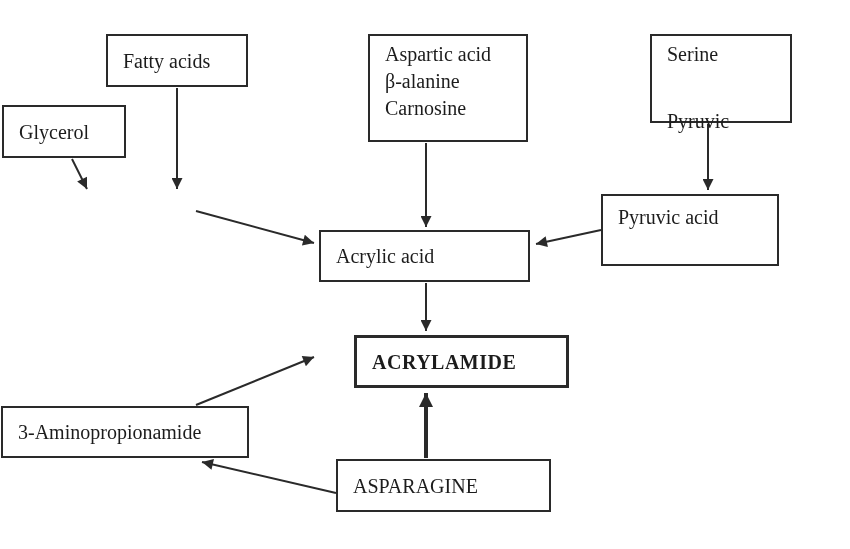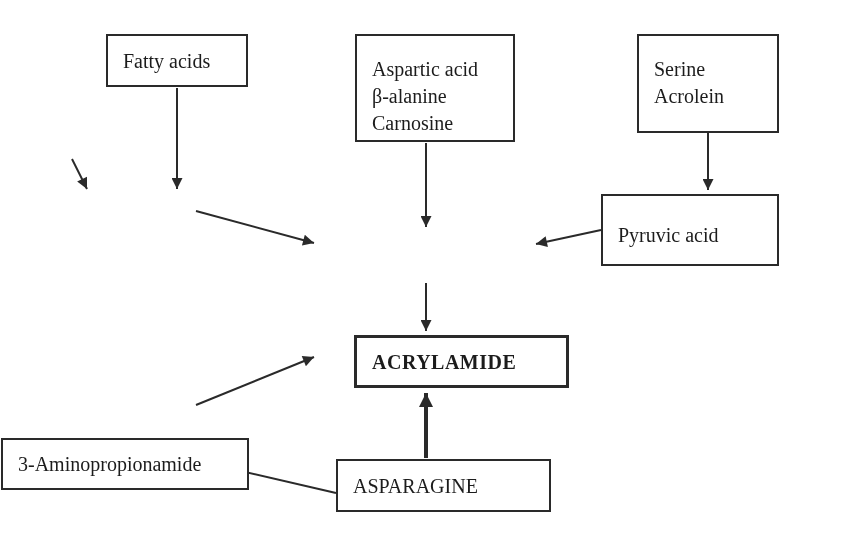--- a/index.html
+++ b/index.html
@@ -32,42 +32,43 @@
     align-items: center;
     font-size: 20px;
     line-height: 24px;
     padding-left: 15px;
     white-space: nowrap;
   }
   .node.multiline {
     flex-direction: column;
     align-items: flex-start;
     justify-content: flex-start;
-    padding-top: 20px;
+    padding-top: 5px;
     line-height: 27px;
+    margin-left: 13px;
   }
   .node.top-align {
-    align-items: center;
+    align-items: flex-start;
     padding-top: 9px;
   }
   .node.emphasis {
     border-width: 3px;
     font-weight: bold;
     letter-spacing: 0.5px;
   }
   
   .n-glycerol        { left: 2px;   top: 105px; width: 124px; height: 53px; }
   .n-fatty-acids     { left: 106px; top: 34px;  width: 142px; height: 53px; }
   .n-aspartic-group  { left: 355px; top: 34px;  width: 160px; height: 108px; }
-  .n-serine-group    { left: 637px; top: 34px;  width: 142px; height: 99px; }
+  .n-serine-group    { left: 637px; top: 34px;  width: 142px; height: 89px; gap: 40px; }
   .n-acrolein        { left: 36px;  top: 193px; width: 160px; height: 54px; }
   .n-pyruvic-acid    { left: 601px; top: 194px; width: 178px; height: 72px; }
   .n-acrylic-acid    { left: 319px; top: 230px; width: 211px; height: 52px; }
   .n-acrylamide      { left: 318px; top: 335px; width: 215px; height: 53px; margin-left: 36px; }
-  .n-aminopropionamide { left: 1px; top: 406px; width: 248px; height: 52px; margin-top: 32px; }
+  .n-aminopropionamide { left: 1px; top: 406px; width: 248px; height: 52px; }
   .n-asparagine      { left: 336px; top: 459px; width: 215px; height: 53px; }
 </style>
 </head>
 <body>
 
 <div class="canvas">
 
   <svg class="arrow-layer" width="850" height="549" viewBox="0 0 850 549" xmlns="http://www.w3.org/2000/svg">
     <defs>
       <marker id="ah" viewBox="0 0 10 10" refX="10" refY="5" markerWidth="14" markerHeight="11" orient="auto" markerUnits="userSpaceOnUse">
@@ -84,41 +85,47 @@
       <path d="M426,143 L426,227" marker-end="url(#ah)"></path>
       <path d="M708,124 L708,190" marker-end="url(#ah)"></path>
       <path d="M601,230 L536,244" marker-end="url(#ah)"></path>
       <path d="M426,283 L426,331" marker-end="url(#ah)"></path>
       <path d="M196,405 L314,357" marker-end="url(#ah)"></path>
       <path d="M426,458 L426,393" stroke-width="4" marker-end="url(#ah-thick)"></path>
       <path d="M336,493 L202,462" marker-end="url(#ah)"></path>
     </g>
   </svg>
 
+  <div class="node n-glycerol">
+    <span>Glycerol</span>
+  </div>
 
   <div class="node n-fatty-acids">
     <span>Fatty acids</span>
   </div>
 
   <div class="node multiline n-aspartic-group">
     <span>Aspartic acid</span>
     <span>β-alanine</span>
     <span>Carnosine</span>
   </div>
 
   <div class="node multiline n-serine-group">
     <span>Serine</span>
-    <span>Acrolein</span>
+    <span>Pyruvic</span>
   </div>
 
 
   <div class="node top-align n-pyruvic-acid">
     <span>Pyruvic acid</span>
   </div>
 
+  <div class="node n-acrylic-acid">
+    <span>Acrylic acid</span>
+  </div>
 
   <div class="node emphasis n-acrylamide">
     <span>ACRYLAMIDE</span>
   </div>
 
   <div class="node n-aminopropionamide">
     <span>3-Aminopropionamide</span>
   </div>
 
   <div class="node n-asparagine">

